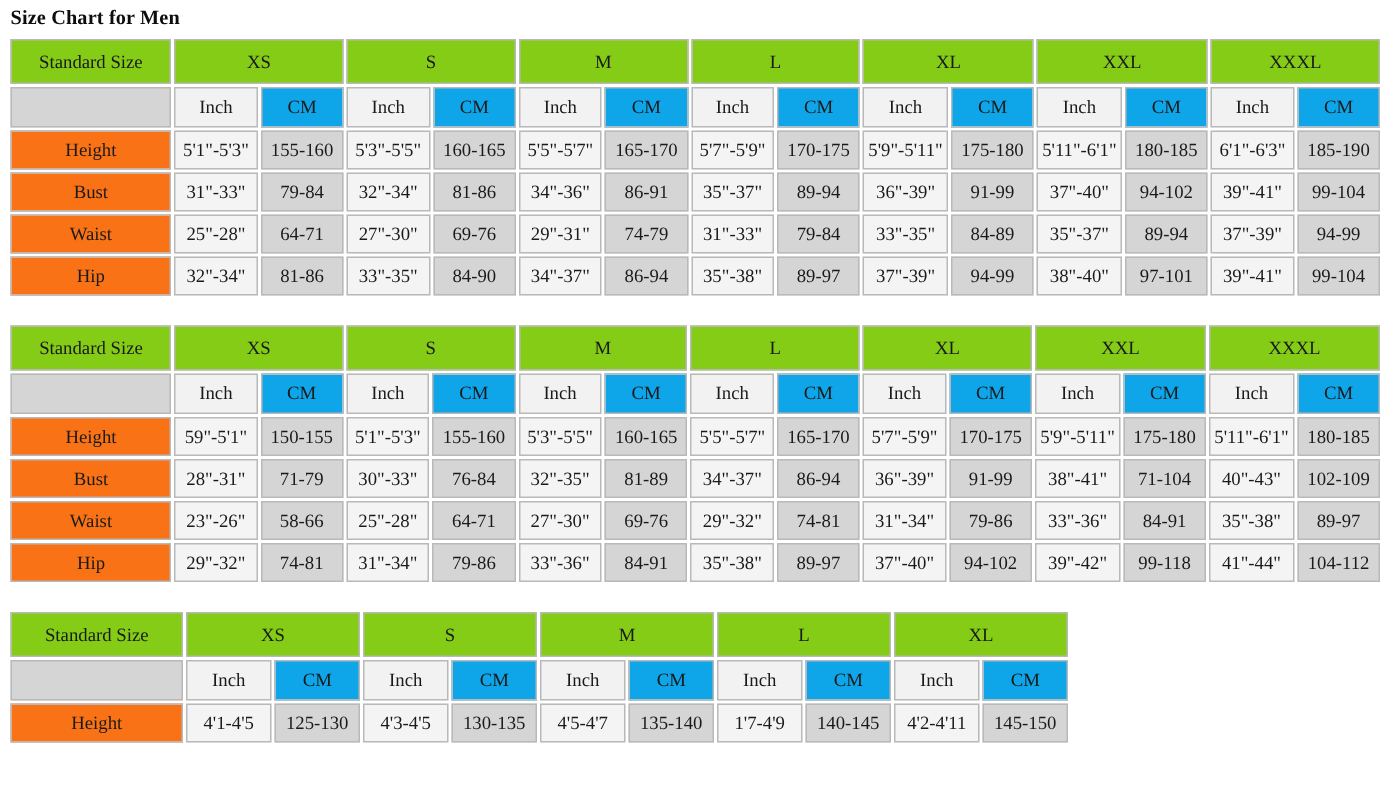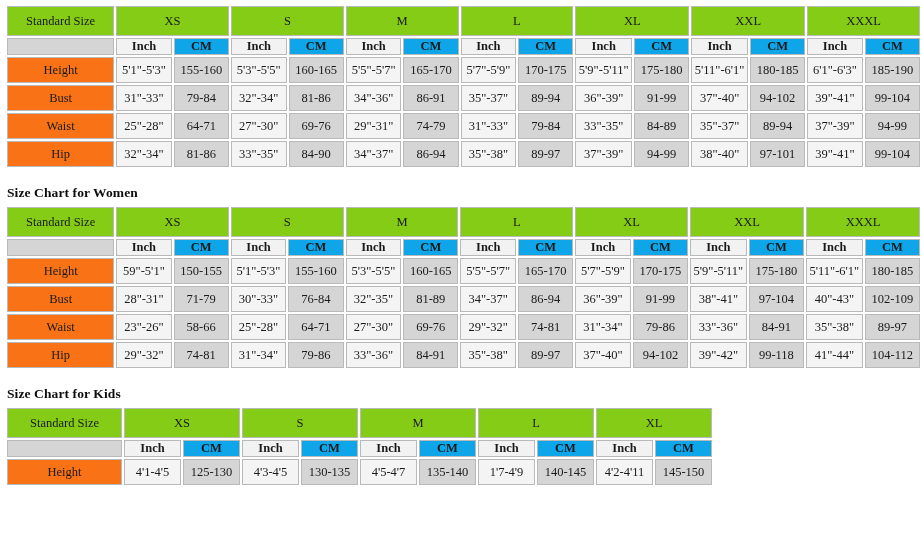--- a/index.html
+++ b/index.html
@@ -62,21 +62,21 @@
     text-align: left;
     padding-left: 12px;
   }
   td.size-name {
     font-weight: bold;
     font-size: 13.5px;
     background: #d9d9d9;
   }
 
   
-  tr.unit-row td { height: 17px; font-weight: bold; }
+  tr.unit-row td { height: 27px; }
   td.blank-cell { background: #d5d5d5; border-color: #b9b9b9; }
   td.unit-inch  { background: #f2f2f2; }
   td.unit-cm    { background: #0ea5e9; }
 
   
   tr.data-row td { height: 26px; }
   td.row-label {
     background: #f97316;
     text-align: left;
     padding-left: 12px;
@@ -84,20 +84,21 @@
   }
   td.val-inch { background: #f4f4f4; font-size: 12px; }
   td.val-cm   { background: #d5d5d5; font-size: 12px; }
 </style>
 </head>
 <body>
 
 <div class="page">
   <div id="charts-container">
       <div class="chart-block">
+        <div class="chart-title">Size Chart for Men</div>
         <table class="size-table">
           <colgroup>
             <col class="label-col">
             <col class="sub-col">
             <col class="sub-col">
             <col class="sub-col">
             <col class="sub-col">
             <col class="sub-col">
             <col class="sub-col">
             <col class="sub-col">
@@ -202,21 +203,20 @@
               <td class="val-cm">94-99</td>
               <td class="val-inch">38"-40"</td>
               <td class="val-cm">97-101</td>
               <td class="val-inch">39"-41"</td>
               <td class="val-cm">99-104</td>
             </tr>
           </tbody>
         </table>
       </div>
       <div class="chart-block">
-        <div class="chart-title">Size Chart for Women</div>
         <table class="size-table">
           <colgroup>
             <col class="label-col">
             <col class="sub-col">
             <col class="sub-col">
             <col class="sub-col">
             <col class="sub-col">
             <col class="sub-col">
             <col class="sub-col">
             <col class="sub-col">
@@ -279,21 +279,21 @@
               <td class="val-cm">71-79</td>
               <td class="val-inch">30"-33"</td>
               <td class="val-cm">76-84</td>
               <td class="val-inch">32"-35"</td>
               <td class="val-cm">81-89</td>
               <td class="val-inch">34"-37"</td>
               <td class="val-cm">86-94</td>
               <td class="val-inch">36"-39"</td>
               <td class="val-cm">91-99</td>
               <td class="val-inch">38"-41"</td>
-              <td class="val-cm">97-104</td>
+              <td class="val-cm">71-104</td>
               <td class="val-inch">40"-43"</td>
               <td class="val-cm">102-109</td>
             </tr>
             <tr class="data-row">
               <td class="row-label">Waist</td>
               <td class="val-inch">23"-26"</td>
               <td class="val-cm">58-66</td>
               <td class="val-inch">25"-28"</td>
               <td class="val-cm">64-71</td>
               <td class="val-inch">27"-30"</td>
@@ -321,21 +321,20 @@
               <td class="val-cm">94-102</td>
               <td class="val-inch">39"-42"</td>
               <td class="val-cm">99-118</td>
               <td class="val-inch">41"-44"</td>
               <td class="val-cm">104-112</td>
             </tr>
           </tbody>
         </table>
       </div>
       <div class="chart-block kids">
-        <div class="chart-title">Size Chart for Kids</div>
         <table class="size-table">
           <colgroup>
             <col class="label-col">
             <col class="sub-col">
             <col class="sub-col">
             <col class="sub-col">
             <col class="sub-col">
             <col class="sub-col">
             <col class="sub-col">
             <col class="sub-col">

